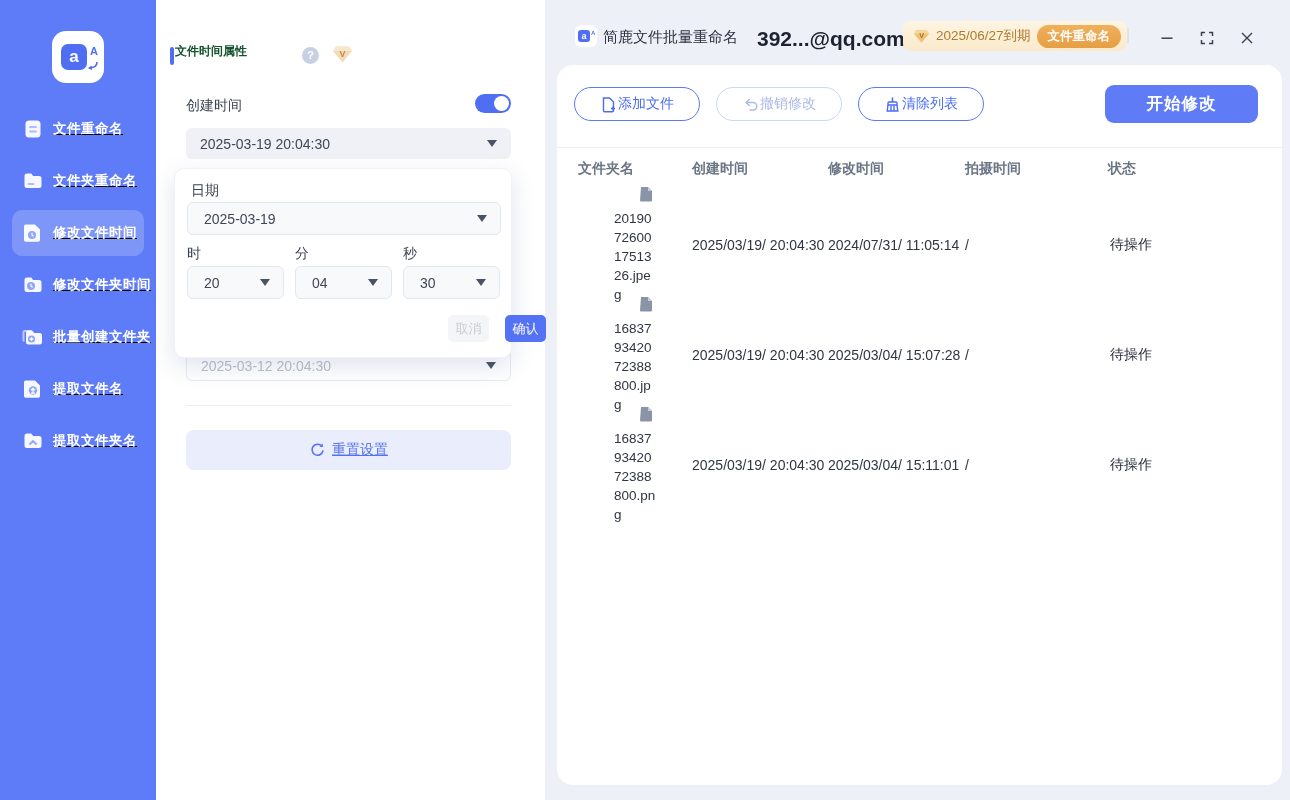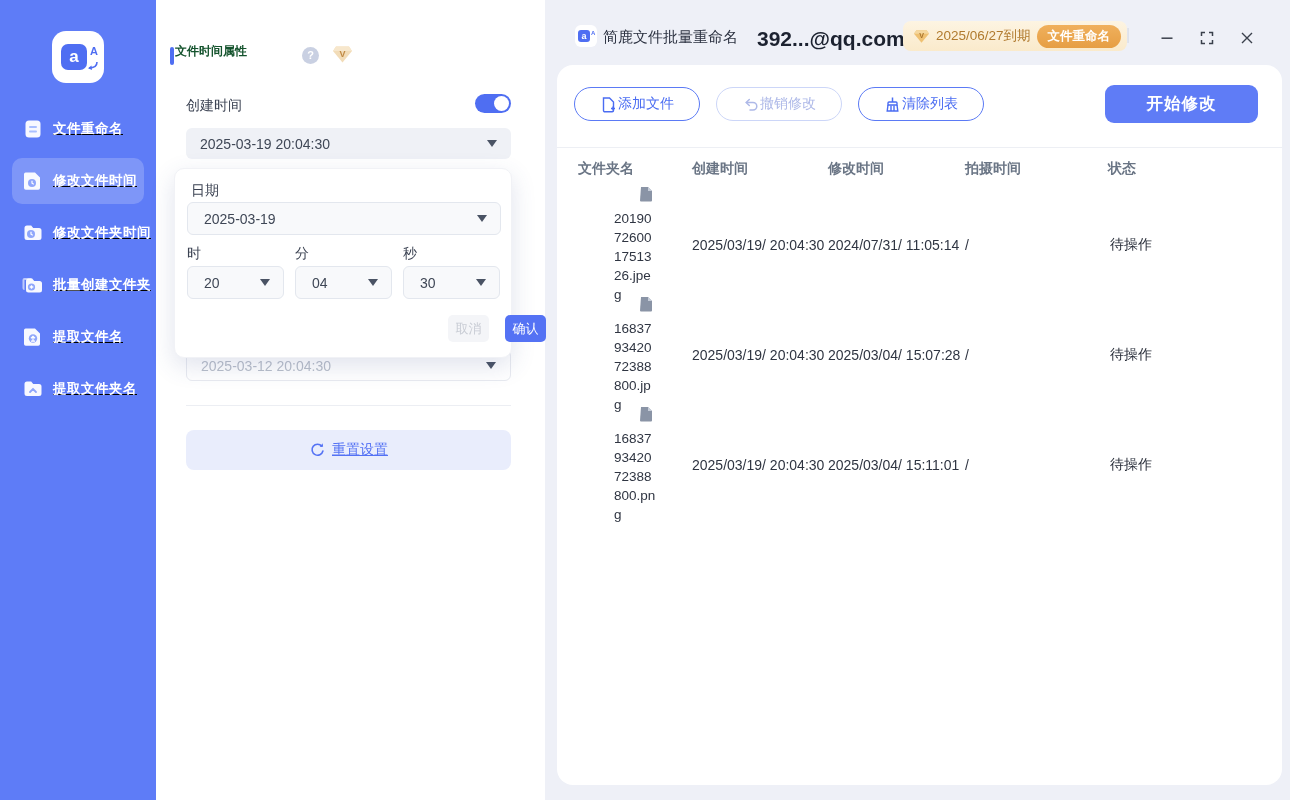--- a/index.html
+++ b/index.html
@@ -89,20 +89,27 @@
   </div>
   <div class="nav">
     <div class="nav-item">
       <svg width="22" height="22" viewBox="0 0 22 22">
           <rect x="3.5" y="2.5" width="15" height="17" rx="3.5" fill="#fff" opacity="0.95"></rect>
           <rect x="7" y="8" width="8" height="2" rx="1" fill="#AABFFF"></rect>
           <rect x="7" y="12.5" width="8" height="2" rx="1" fill="#AABFFF"></rect>
         </svg>
       <span class="lbl">文件重命名</span>
     </div>
+    <div class="nav-item">
+      <svg width="22" height="22" viewBox="0 0 22 22">
+          <path d="M2.5 6 a2.5 2.5 0 0 1 2.5-2.5 h4.2 l2 2.5 h5.8 A2.5 2.5 0 0 1 19.5 8.5 v7 a2.5 2.5 0 0 1-2.5 2.5 h-12 a2.5 2.5 0 0 1-2.5-2.5 z" fill="#fff" opacity="0.95"></path>
+          <rect x="5.5" y="13" width="7" height="2" rx="1" fill="#AABFFF"></rect>
+        </svg>
+      <span class="lbl">文件夹重命名</span>
+    </div>
     <div class="nav-item active">
       <svg width="22" height="22" viewBox="0 0 22 22">
           <path d="M4 2.5 h9 l5 5 v10.5 a1.8 1.8 0 0 1-1.8 1.8 h-12.4 a1.8 1.8 0 0 1-1.8-1.8 v-13.7 a1.8 1.8 0 0 1 2-1.8z" fill="#fff" opacity="0.95"></path>
           <circle cx="10" cy="13" r="4" fill="#8FA6FB"></circle>
           <path d="M10 10.8 v2.4 l1.8 1" stroke="#fff" stroke-width="1.2" fill="none"></path>
         </svg>
       <span class="lbl">修改文件时间</span>
     </div>
     <div class="nav-item">
       <svg width="22" height="22" viewBox="0 0 22 22">

